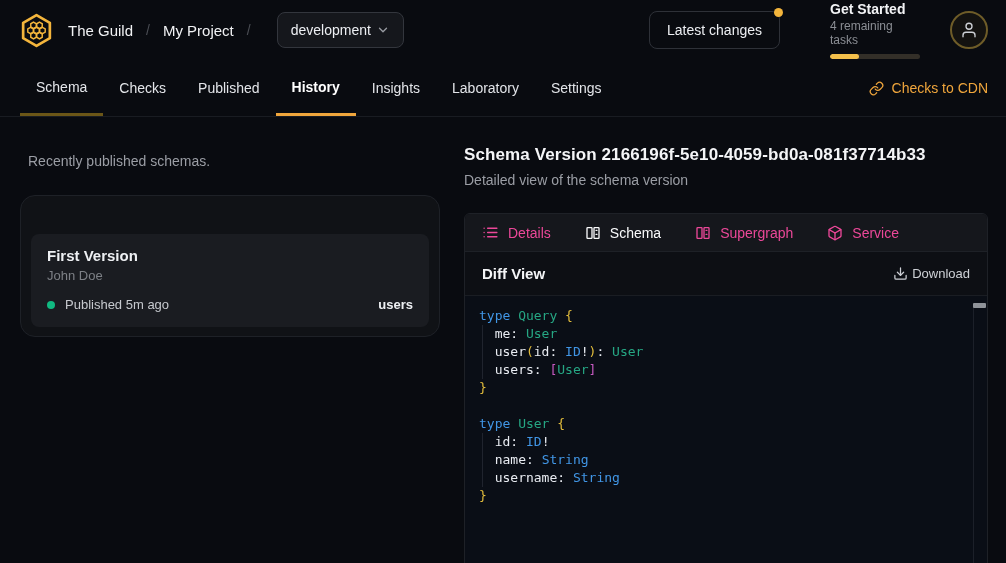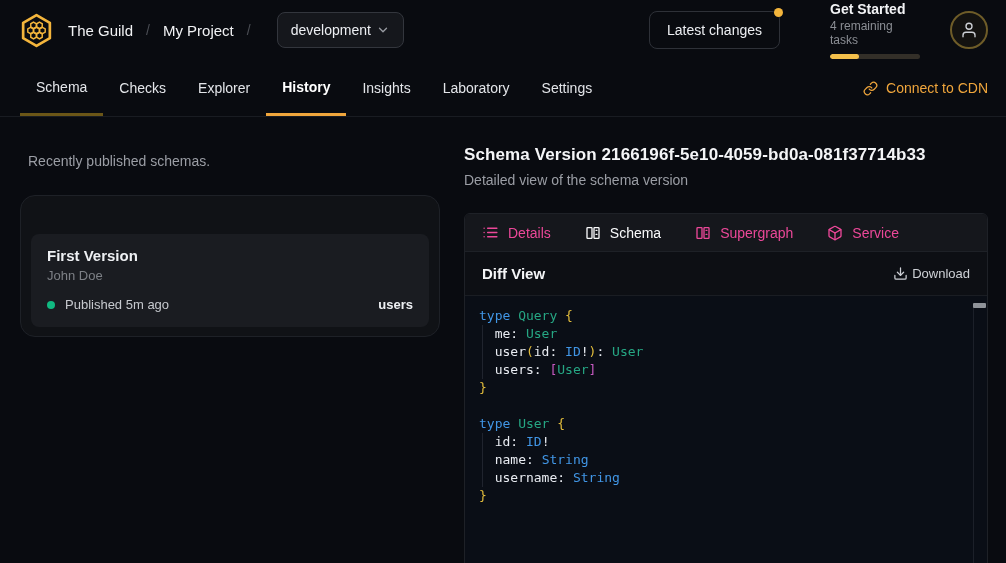--- a/index.html
+++ b/index.html
@@ -140,31 +140,31 @@
     <svg width="18" height="18" viewBox="0 0 24 24" fill="none" stroke="currentColor" stroke-width="1.8" stroke-linecap="round" stroke-linejoin="round">
       <path d="M20 21v-2a4 4 0 0 0-4-4H8a4 4 0 0 0-4 4v2"></path>
         <circle cx="12" cy="7" r="4"></circle>
     </svg>
   </div>
 </div>
 
 <div class="nav">
   <div class="tab" style="border-bottom: 3px solid rgb(107, 86, 23);">Schema</div>
   <div class="tab">Checks</div>
-  <div class="tab">Explorer</div>
+  <div class="tab">Published</div>
   <div class="tab active" style="--u: #f0a63c; border-bottom: 3px solid rgb(240, 166, 60);">History</div>
   <div class="tab">Insights</div>
   <div class="tab">Laboratory</div>
   <div class="tab">Settings</div>
   <div class="cdn-link" id="cdn-link" style="color: rgb(240, 166, 60);">
     <svg width="15" height="15" viewBox="0 0 24 24" fill="none" stroke="currentColor" stroke-width="2" stroke-linecap="round" stroke-linejoin="round">
       <path d="M10 13a5 5 0 0 0 7.54.54l3-3a5 5 0 0 0-7.07-7.07l-1.72 1.71"></path>
       <path d="M14 11a5 5 0 0 0-7.54-.54l-3 3a5 5 0 0 0 7.07 7.07l1.71-1.71"></path>
     </svg>
-    <span>Connect to CDN</span>
+    <span>Checks to CDN</span>
   </div>
 </div>
 
 <div class="main">
 
   <div class="left-col">
     <div class="panel-sub">Recently published schemas.</div>
 
     <div class="versions-card">
       <div class="version-item">

